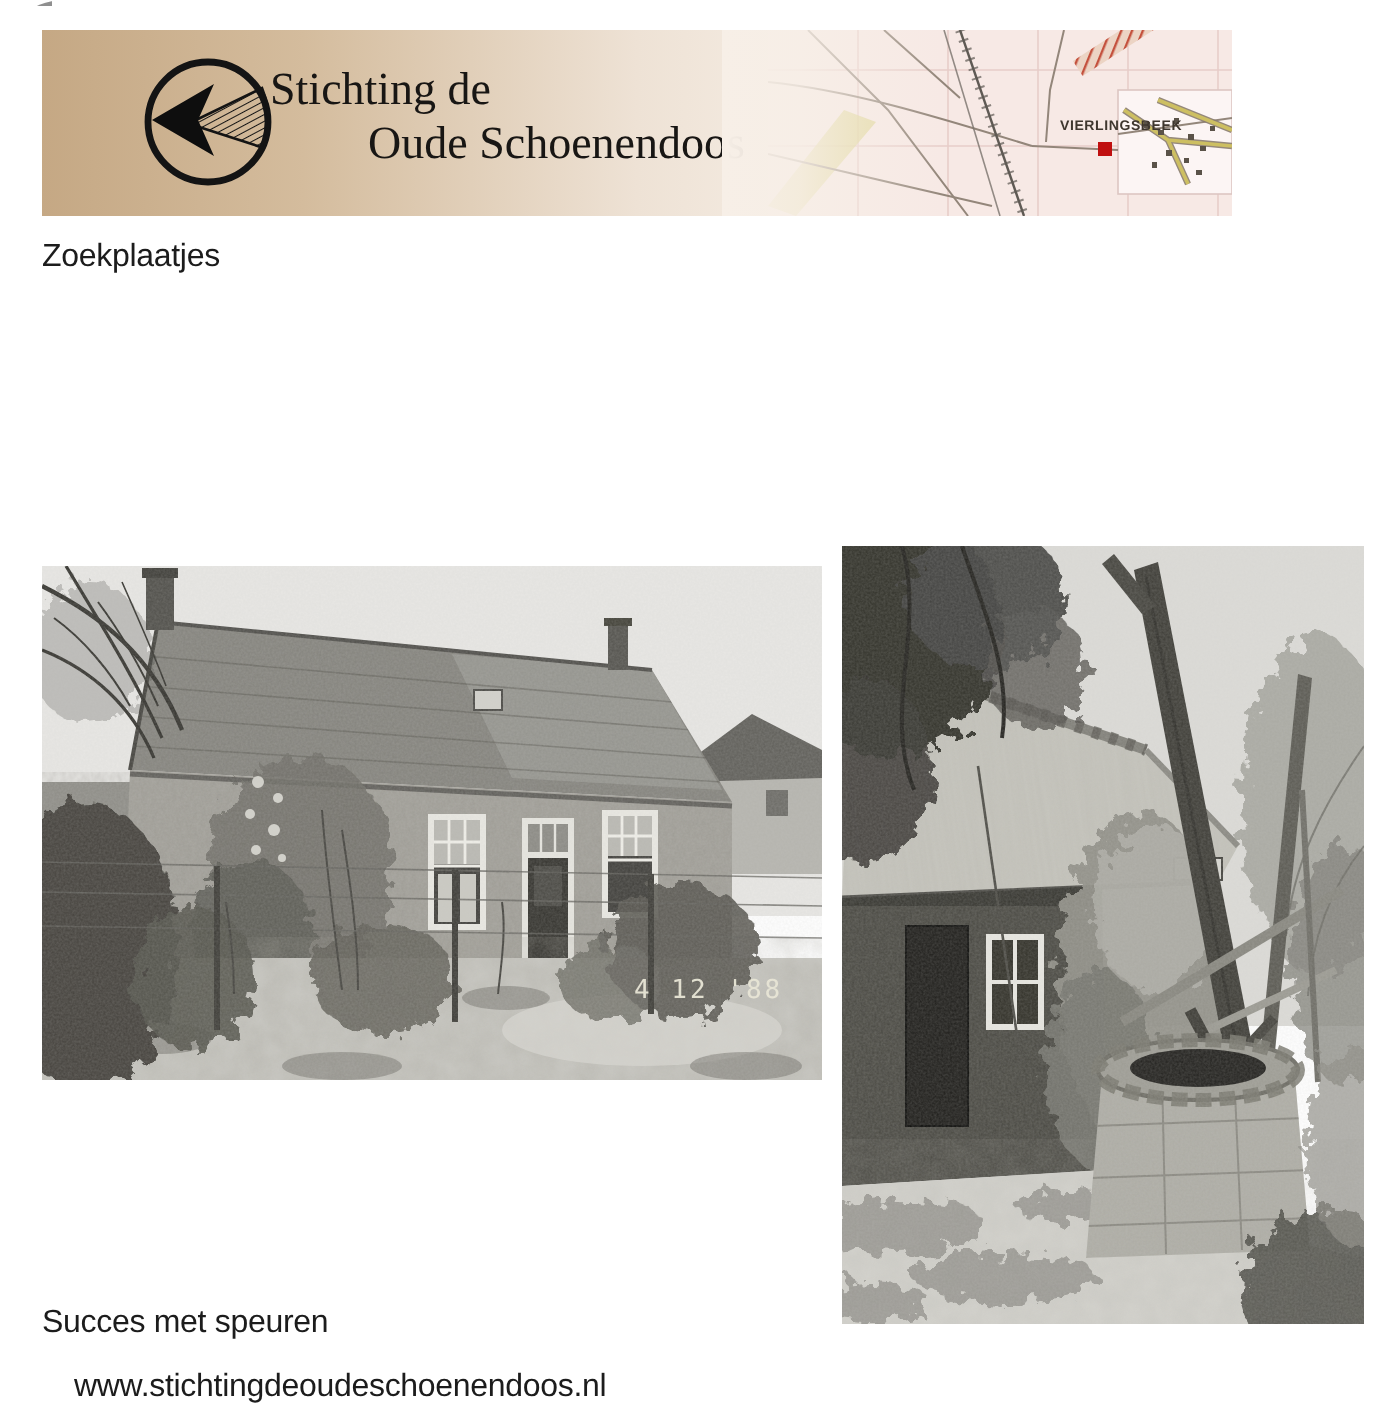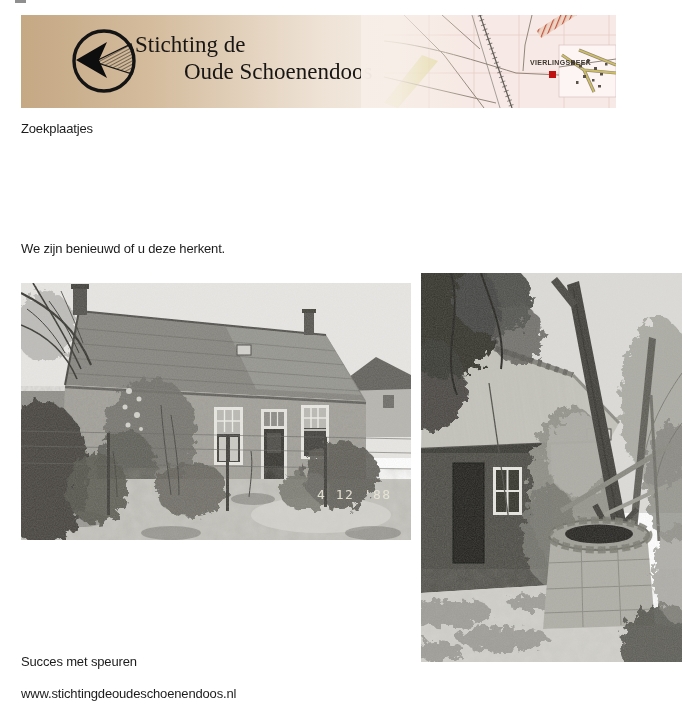--- a/index.html
+++ b/index.html
@@ -1,35 +1,35 @@
 <!DOCTYPE html>
 <html><head>
 <meta charset="utf-8">
 <style>
   html,body{margin:0;padding:0;background:#ffffff;}
   .page{position:relative;width:693px;height:712px;background:#ffffff;overflow:hidden;
-        font-family:"Liberation Sans",sans-serif;color:#1c1c1c;}
+        font-family:"Liberation Sans",sans-serif;color:#1c1c1c;border-radius:32px;}
   .top-dash{position:absolute;left:15px;top:0;width:11px;height:3px;background:#8f8f8f;}
   .banner{position:absolute;left:21px;top:15px;width:595px;height:93px;
           background:linear-gradient(90deg,#c5a884 0%,#d4bc9d 22%,#eee2d5 50%,#f7efe7 68%,#f7efe7 100%);}
   .logo{position:absolute;left:48px;top:11px;width:70px;height:70px;}
   .brand{position:absolute;left:114px;top:16px;font-family:"Liberation Serif",serif;
          font-size:23px;line-height:27px;color:#181614;white-space:nowrap;}
   .brand .l2{margin-left:49px;}
   .mapwrap{position:absolute;right:0;top:0;width:232px;height:93px;}
   .map-fade{position:absolute;left:340px;top:0;width:110px;height:93px;
             background:linear-gradient(90deg,#f7efe7 0%,rgba(247,239,231,0.85) 35%,rgba(247,239,231,0) 100%);
             pointer-events:none;}
-  .txt{position:absolute;left:21px;font-size:13px;letter-spacing:-0.15px;line-height:22.5px;}
+  .txt{position:absolute;left:21px;font-size:16px;letter-spacing:-0.15px;line-height:22.5px;}
   .heading{top:118px;}
   .p1{top:150px;width:592px;}
   .p2{top:208px;}
   .p3{top:238px;}
   .closing{top:651px;}
-  .website{top:683px;cursor:pointer;}
+  .website{top:683px;cursor:pointer;margin-left:16px;}
   .photoL{position:absolute;left:21px;top:283px;width:390px;height:257px;}
   .photoR{position:absolute;left:421px;top:273px;width:261px;height:389px;}
   svg{display:block;}
 </style>
 </head>
 <body>
 
 <div class="page">
 
   <div class="top-dash"></div>
@@ -120,21 +120,20 @@
           <rect x="214" y="70" width="3" height="2.5"></rect>
       </g>
 
       <text x="146" y="50" font-size="7" font-weight="bold" fill="#3f372f" letter-spacing="0.3" font-family="Liberation Sans, sans-serif">VIERLINGSBEEK</text>
       <rect x="165" y="56" width="7" height="7" fill="#c01010"></rect>
     </svg>
     <div class="map-fade"></div>
   </div>
 
   <div class="txt heading">Zoekplaatjes</div>
-  <div class="txt p3">We zijn benieuwd of u deze herkent.</div>
 
   <svg class="photoL" viewBox="0 0 390 257" preserveAspectRatio="none" role="img">
     <defs>
       <filter id="Lgrain">
           <feTurbulence type="fractalNoise" baseFrequency="0.9" numOctaves="2" seed="11"></feTurbulence>
         <feColorMatrix type="matrix" values="0 0 0 0 0.6  0 0 0 0 0.6  0 0 0 0 0.58  0 0 0 0.5 0"></feColorMatrix>
         </filter>
       <filter id="Lbrick">
           <feTurbulence type="fractalNoise" baseFrequency="0.4 0.22" numOctaves="2" seed="5"></feTurbulence>
         <feColorMatrix type="matrix" values="0 0 0 0 0.25  0 0 0 0 0.24  0 0 0 0 0.22  0 0 0 0.55 0"></feColorMatrix>

